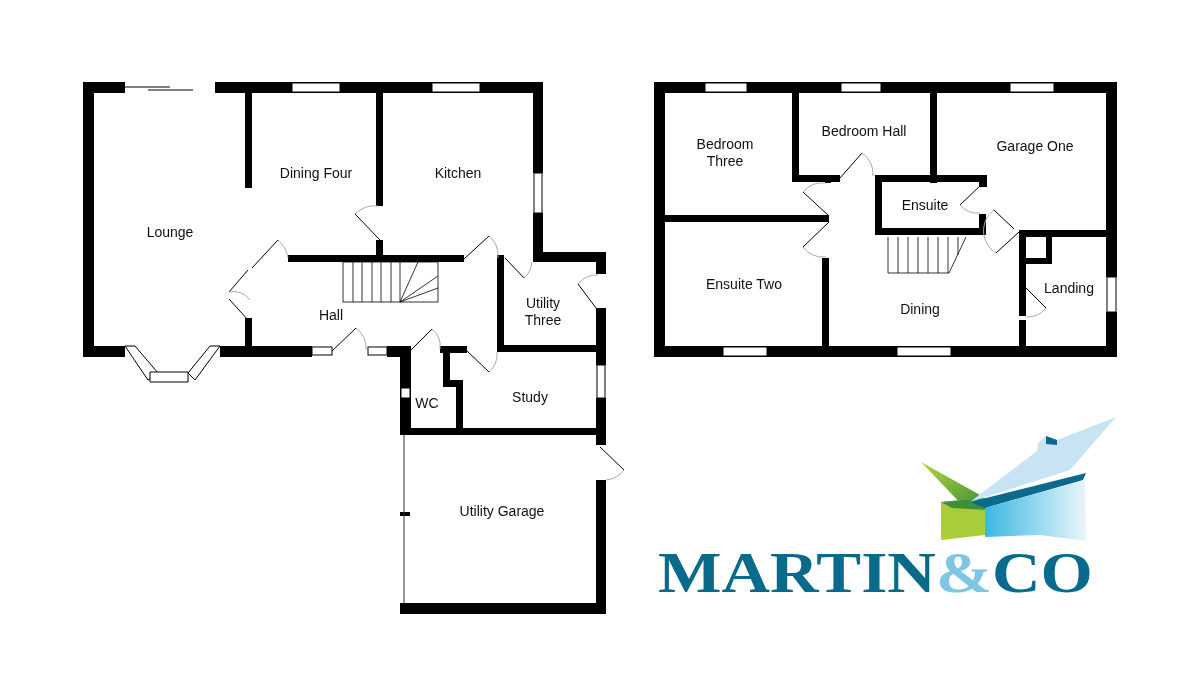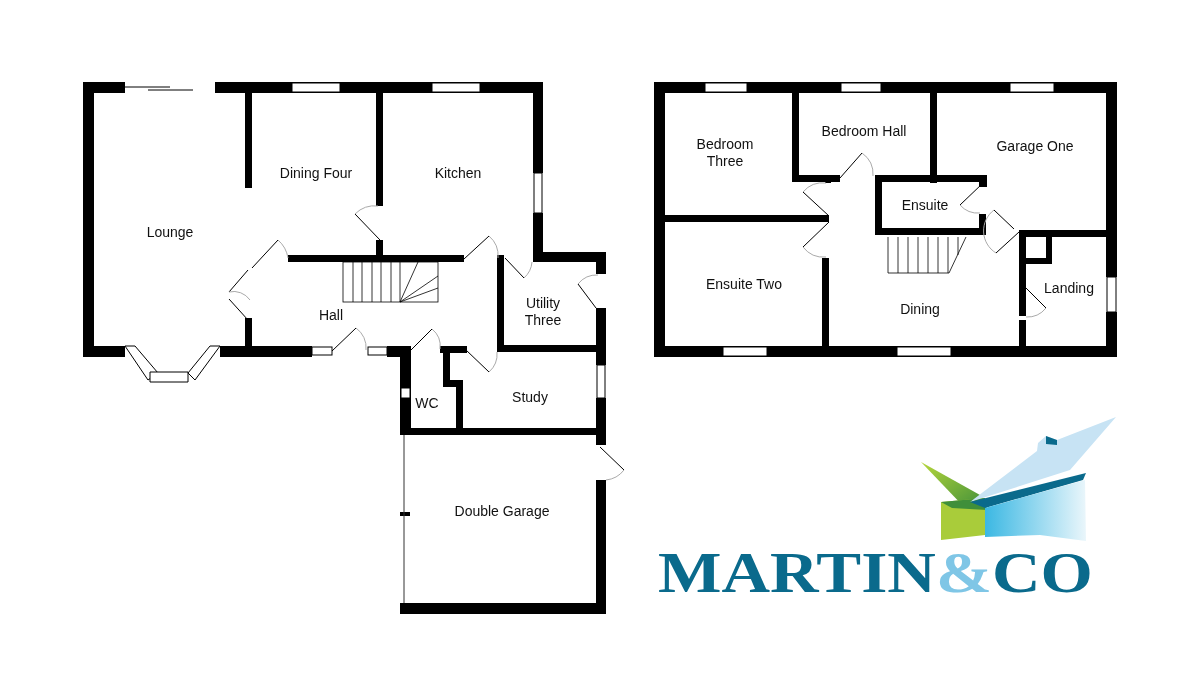--- a/index.html
+++ b/index.html
@@ -189,21 +189,21 @@
 
 <div>
   <div class="lbl" style="left:170px;top:232px">Lounge</div>
   <div class="lbl" style="left:316px;top:173px">Dining Four</div>
   <div class="lbl" style="left:458px;top:173px">Kitchen</div>
   <div class="lbl" style="left:331px;top:315px">Hall</div>
   <div class="lbl" style="left:543px;top:312px;white-space:pre">Utility
 Three</div>
   <div class="lbl" style="left:427px;top:403px">WC</div>
   <div class="lbl" style="left:530px;top:397px">Study</div>
-  <div class="lbl" style="left:502px;top:511px">Double Garage</div>
+  <div class="lbl" style="left:502px;top:511px">Utility Garage</div>
 </div>
 
 <div>
   <div class="lbl" style="left:725px;top:153px;white-space:pre">Bedroom
 Three</div>
   <div class="lbl" style="left:864px;top:131px">Bedroom Hall</div>
   <div class="lbl" style="left:1035px;top:146px">Garage One</div>
   <div class="lbl sm" style="left:925px;top:205px">Ensuite</div>
   <div class="lbl" style="left:744px;top:284px">Ensuite Two</div>
   <div class="lbl" style="left:920px;top:309px">Dining</div>

